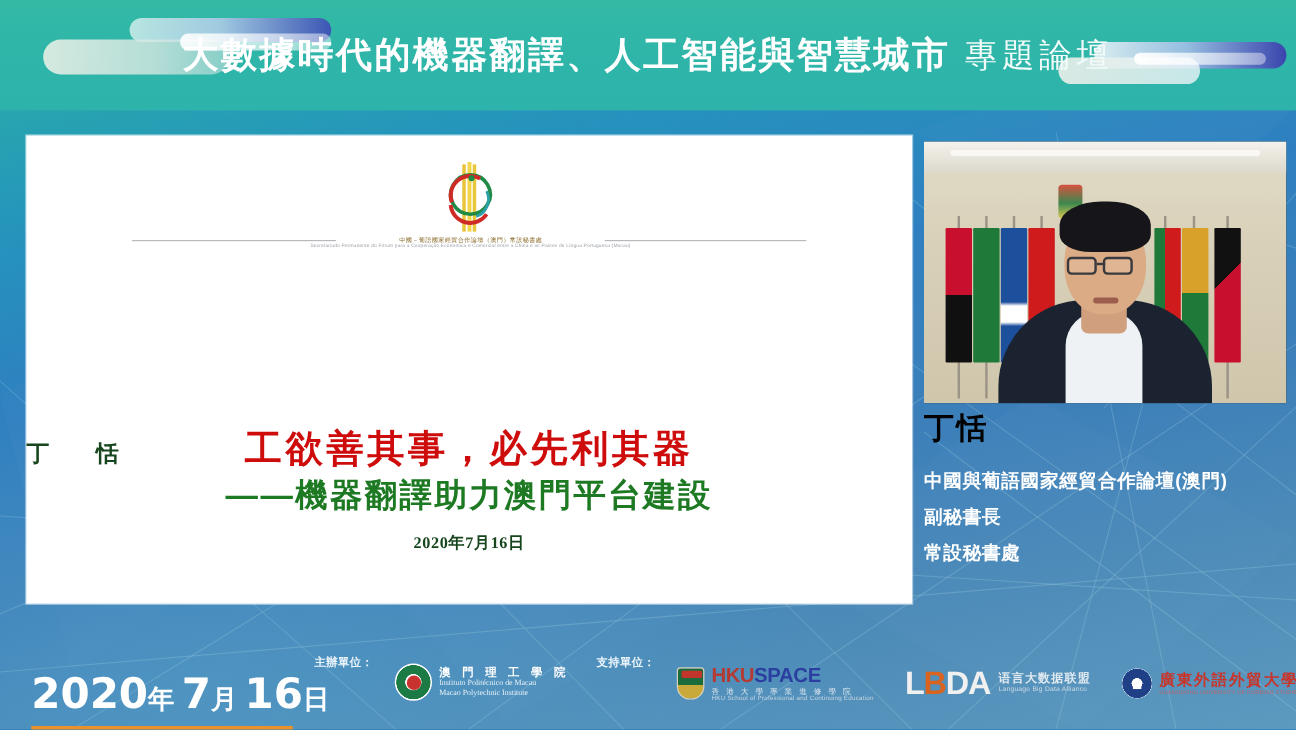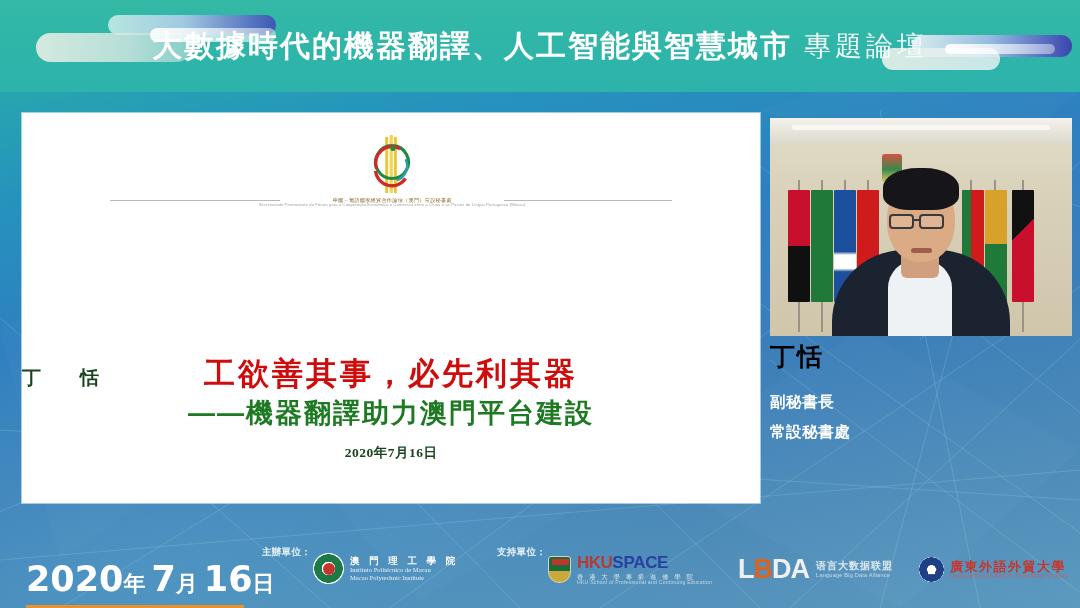--- a/index.html
+++ b/index.html
@@ -156,21 +156,21 @@
   
   .date-block { position:absolute; left:26px; top:535px; width:260px;margin-top:24px; }
   .date-text {
     color:#ffffff; font-weight:bold; white-space:nowrap;
     font-family:"DejaVu Sans",sans-serif; letter-spacing:0;
   }
   .date-text .num { font-size:35px; }
   .date-text .cjk { font-size:22px; }
   .date-bar { margin-top:6px; width:218px; height:6px; background:#e8912d; }
 
-  .sponsor-group { position:absolute; display:flex; align-items:flex-start; gap:2px; }
+  .sponsor-group { position:absolute; display:flex; align-items:flex-start; gap:18px; }
   .sponsor-group.host    { left:262px; top:543px; }
   .sponsor-group.support { left:497px; top:543px; }
   .sponsor-label { color:#eaf4fb; font-size:9.5px; font-weight:bold;
     white-space:nowrap; margin-top:3px; letter-spacing:.3px; }
   .logos { display:flex; align-items:center; gap:26px; margin-top:10px; }
 
   .logo-unit { display:flex; align-items:center; gap:6px; }
 
   
   .crest-mpi { width:31px; height:31px; border-radius:50%;
@@ -326,20 +326,21 @@
     <div class="head"></div>
     <div class="hair"></div>
     <div class="glass a"></div>
     <div class="glass b"></div>
     <div class="bridge"></div>
     <div class="mouth"></div>
   </div>
 
   <div class="info">
     <div class="info-name">丁恬</div>
+    <div class="info-line">中國與葡語國家經貿合作論壇(澳門)</div>
     <div class="info-line">副秘書長</div>
     <div class="info-line">常設秘書處</div>
   </div>
 
   <div class="date-block">
     <div class="date-text">
       <span class="num">2020</span><span class="cjk">年</span><span class="num" style="margin-left:6px;">7</span><span class="cjk">月</span><span class="num" style="margin-left:6px;">16</span><span class="cjk">日</span>
     </div>
     <div class="date-bar"></div>
   </div>

